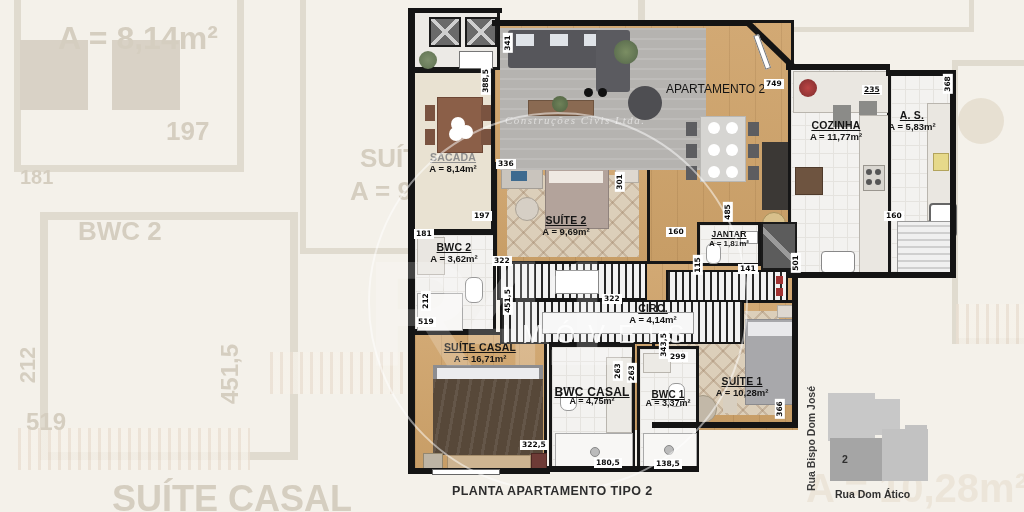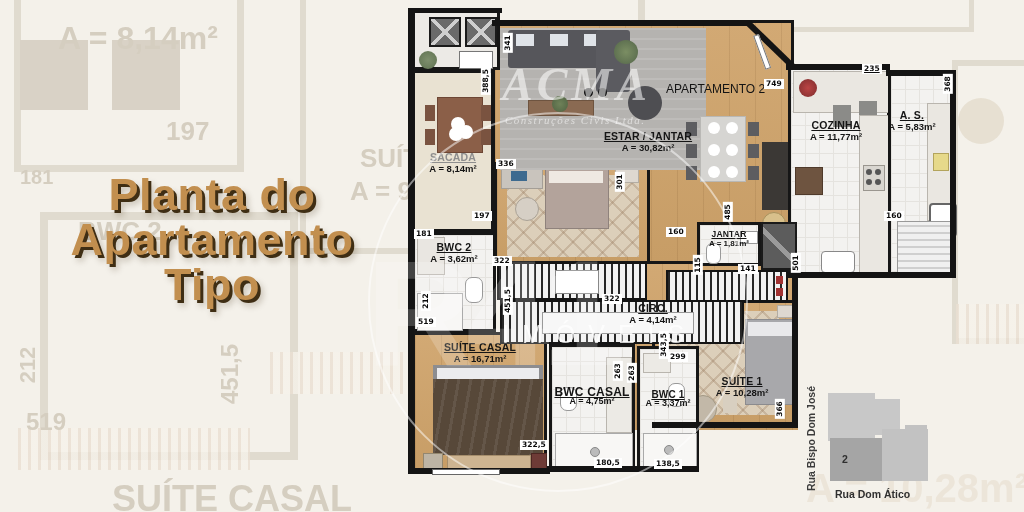--- a/index.html
+++ b/index.html
@@ -64,25 +64,20 @@
   <div class="bgtxt" style="left:20px;top:166px;font-size:20px;">181</div>
   <div class="bgtxt" style="left:78px;top:216px;font-size:26px;">BWC 2</div>
   <div class="bgtxt" style="left:360px;top:143px;font-size:26px;">SUÍTE</div>
   <div class="bgtxt" style="left:350px;top:176px;font-size:26px;">A = 9,</div>
   <div class="bgtxt" style="left:10px;top:352px;font-size:22px;transform:rotate(-90deg);">212</div>
   <div class="bgtxt" style="left:26px;top:408px;font-size:24px;">519</div>
   <div class="bgtxt" style="left:200px;top:360px;font-size:24px;transform:rotate(-90deg);">451,5</div>
   <div class="bgtxt" style="left:112px;top:478px;font-size:36px;">SUÍTE CASAL</div>
   <div class="bgtxt" style="left:806px;top:466px;font-size:40px;color:#ece5d9;z-index:2;">A = 10,28m²</div>
 
-  <div class="title">
-    <div>Planta do</div>
-    <div>Apartamento</div>
-    <div>Tipo</div>
-  </div>
 
   <div class="room wood" style="left:492px;top:20px;width:302px;height:244px;"></div>
   <div class="room wood" style="left:610px;top:260px;width:188px;height:170px;border-width:0;z-index:9;"></div>
 
   <div class="room" style="left:412px;top:10px;width:88px;height:60px;background:#eceae6;">
     <div class="furn shaftx" style="left:14px;top:4px;width:32px;height:30px;"></div>
     <div class="furn shaftx" style="left:50px;top:4px;width:32px;height:30px;"></div>
     <div class="furn" style="left:44px;top:38px;width:32px;height:16px;background:#fff;border:1px solid #777;"></div>
     <div class="furn" style="left:4px;top:38px;width:18px;height:18px;border-radius:50%;background:radial-gradient(#7e8f6d,#5f7251);"></div>
   </div>
@@ -109,33 +104,33 @@
   <div class="furn" style="left:614px;top:40px;width:24px;height:24px;border-radius:50%;background:radial-gradient(#7b8e63,#54664a);"></div>
   <div class="furn" style="left:628px;top:86px;width:34px;height:34px;border-radius:50%;background:#4e4e52;"></div>
   <div class="furn" style="left:584px;top:88px;width:9px;height:9px;border-radius:50%;background:#111;box-shadow:14px 0 0 #111;"></div>
   <div class="furn" style="left:700px;top:116px;width:44px;height:64px;background:#d6d5d2;border:1px solid #b9b8b5;"></div>
   <div class="furn" style="left:708px;top:122px;width:12px;height:12px;border-radius:50%;background:#fff;box-shadow:18px 0 0 #fff,0 22px 0 #fff,18px 22px 0 #fff,0 44px 0 #fff,18px 44px 0 #fff;"></div>
   <div class="furn" style="left:686px;top:122px;width:11px;height:14px;background:#5d5d60;box-shadow:0 22px 0 #5d5d60,0 44px 0 #5d5d60;"></div>
   <div class="furn" style="left:748px;top:122px;width:11px;height:14px;background:#5d5d60;box-shadow:0 22px 0 #5d5d60,0 44px 0 #5d5d60;"></div>
   <div class="furn" style="left:762px;top:142px;width:26px;height:68px;background:#3b3835;z-index:15;"></div>
   <div class="furn" style="left:762px;top:212px;width:22px;height:22px;border-radius:50%;background:#d8c08b;border:1px solid #a8925e;"></div>
   <div class="apt" style="left:666px;top:82px;">APARTAMENTO 2</div>
-  <div class="rl" style="left:598px;top:131px;width:100px;">
-    <div class="n">ESTAR / JANTAR</div>
-    <div class="a">A = 30,82m²</div>
-  </div>
 
   <div class="room wood" style="left:494px;top:162px;width:156px;height:102px;">
     <div class="furn rugd" style="left:10px;top:10px;width:132px;height:82px;"></div>
     <div class="furn" style="left:48px;top:4px;width:62px;height:58px;background:#b3a39b;border:1px solid #8f827c;"></div>
     <div class="furn" style="left:52px;top:6px;width:54px;height:12px;background:#efe9e2;"></div>
     <div class="furn" style="left:4px;top:2px;width:40px;height:20px;background:#c9c4bd;border:1px solid #a49e96;"></div>
     <div class="furn" style="left:14px;top:6px;width:16px;height:10px;background:#3d6a8f;"></div>
     <div class="furn" style="left:18px;top:32px;width:22px;height:22px;border-radius:50%;background:#d6cfc5;border:1px solid #aaa296;"></div>
     <div class="furn" style="left:118px;top:2px;width:22px;height:14px;background:#ded8d0;border:1px solid #b3ada3;"></div>
+  </div>
+  <div class="rl" style="left:516px;top:215px;width:100px;">
+    <div class="n">SUÍTE 2</div>
+    <div class="a">A = 9,69m²</div>
   </div>
 
   <div class="room tile" style="left:412px;top:232px;width:84px;height:100px;">
     <div class="furn" style="left:2px;top:2px;width:26px;height:36px;background:#e9e6e1;border:1px solid #b9b5ae;"></div>
     <div class="furn" style="left:50px;top:42px;width:16px;height:24px;background:#fff;border:1px solid #999;border-radius:7px;"></div>
     <div class="furn" style="left:2px;top:58px;width:44px;height:36px;background:#f8f7f5;border:1px solid #aaa;"></div>
   </div>
   <div class="rl" style="left:412px;top:242px;width:84px;">
     <div class="n">BWC 2</div>
     <div class="a">A = 3,62m²</div>
@@ -265,38 +260,38 @@
   <div class="dim v" style="left:494px;top:296px;">451,5</div>
   <div class="dim" style="left:492px;top:256px;">322</div>
   <div class="dim" style="left:602px;top:294px;">322</div>
   <div class="dim v" style="left:610px;top:177px;">301</div>
   <div class="dim v" style="left:718px;top:207px;">485</div>
   <div class="dim" style="left:666px;top:227px;">160</div>
   <div class="dim v" style="left:688px;top:260px;">115</div>
   <div class="dim" style="left:738px;top:264px;">141</div>
   <div class="dim v" style="left:786px;top:258px;">501</div>
   <div class="dim" style="left:764px;top:79px;">749</div>
-  <div class="dim" style="left:862px;top:64px;text-decoration:underline;">235</div>
+  <div class="dim" style="left:862px;top:85px;text-decoration:underline;">235</div>
   <div class="dim v" style="left:938px;top:79px;">368</div>
   <div class="dim" style="left:884px;top:211px;">160</div>
   <div class="dim v" style="left:650px;top:340px;">343,5</div>
   <div class="dim" style="left:668px;top:352px;">299</div>
   <div class="dim v" style="left:608px;top:366px;">263</div>
   <div class="dim v" style="left:622px;top:368px;">263</div>
   <div class="dim v" style="left:770px;top:404px;">366</div>
   <div class="dim" style="left:520px;top:440px;">322,5</div>
   <div class="dim" style="left:594px;top:458px;">180,5</div>
   <div class="dim" style="left:654px;top:459px;">138,5</div>
 
   <div class="wm circle" style="left:368px;top:112px;width:376px;height:376px;"></div>
-  <div class="wm" style="left:502px;top:58px;font-family:'Liberation Serif',serif;font-style:italic;font-weight:700;font-size:46px;letter-spacing:4px;color:rgba(255,255,255,.55);">ACMA</div>
   <div class="wm" style="left:505px;top:114px;font-family:'Liberation Serif',serif;font-style:italic;font-size:11px;letter-spacing:1.5px;color:rgba(255,255,255,.55);">Construções Civis Ltda.</div>
   <div class="wm" style="left:366px;top:238px;font-size:150px;font-weight:700;letter-spacing:-8px;color:rgba(255,255,255,.2);line-height:150px;">R41</div>
   <div class="wm" style="left:502px;top:320px;font-size:25px;font-weight:400;letter-spacing:13px;color:rgba(255,255,255,.78);">IMÓVEIS</div>
 
+  <div class="caption" style="left:452px;top:484px;">PLANTA APARTAMENTO TIPO 2</div>
 
   <div class="abs" style="left:795px;top:383px;width:160px;height:125px;z-index:20;">
     <div class="smblock" style="left:33px;top:10px;width:47px;height:48px;background:#c8c8c8;"></div>
     <div class="smblock" style="left:55px;top:16px;width:50px;height:36px;background:#c8c8c8;"></div>
     <div class="smblock" style="left:87px;top:46px;width:46px;height:52px;background:#c2c2c2;"></div>
     <div class="smblock" style="left:110px;top:42px;width:22px;height:24px;background:#c2c2c2;"></div>
     <div class="smblock" style="left:35px;top:55px;width:52px;height:43px;background:#a5a5a5;"></div>
     <div class="smtxt" style="left:47px;top:70px;color:#2f2f2f;">2</div>
     <div class="smtxt vtext" style="left:10px;top:12px;height:96px;">Rua Bispo Dom José</div>
     <div class="smtxt" style="left:40px;top:105px;color:#2f2f2f;">Rua Dom Ático</div>

